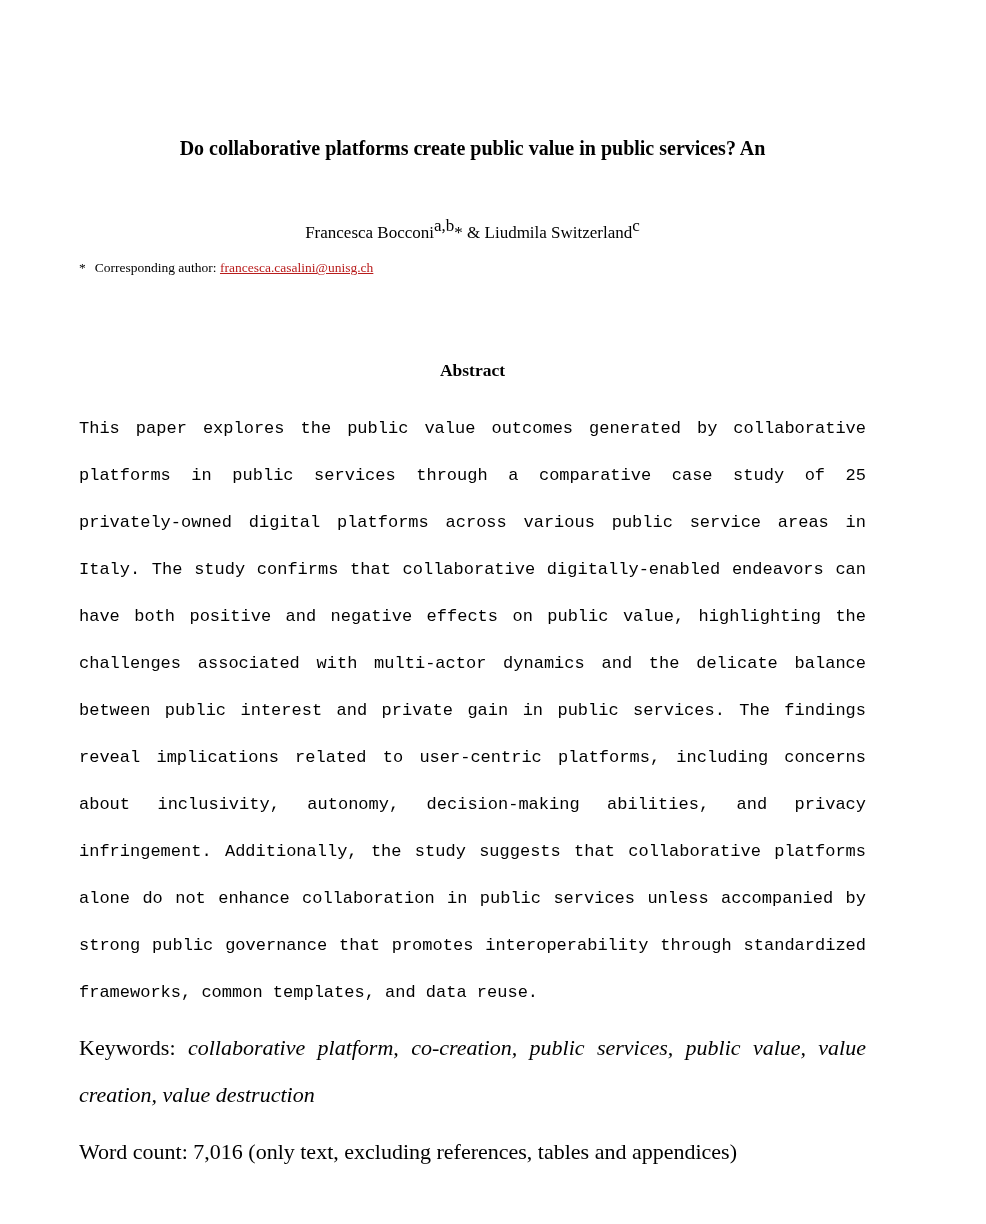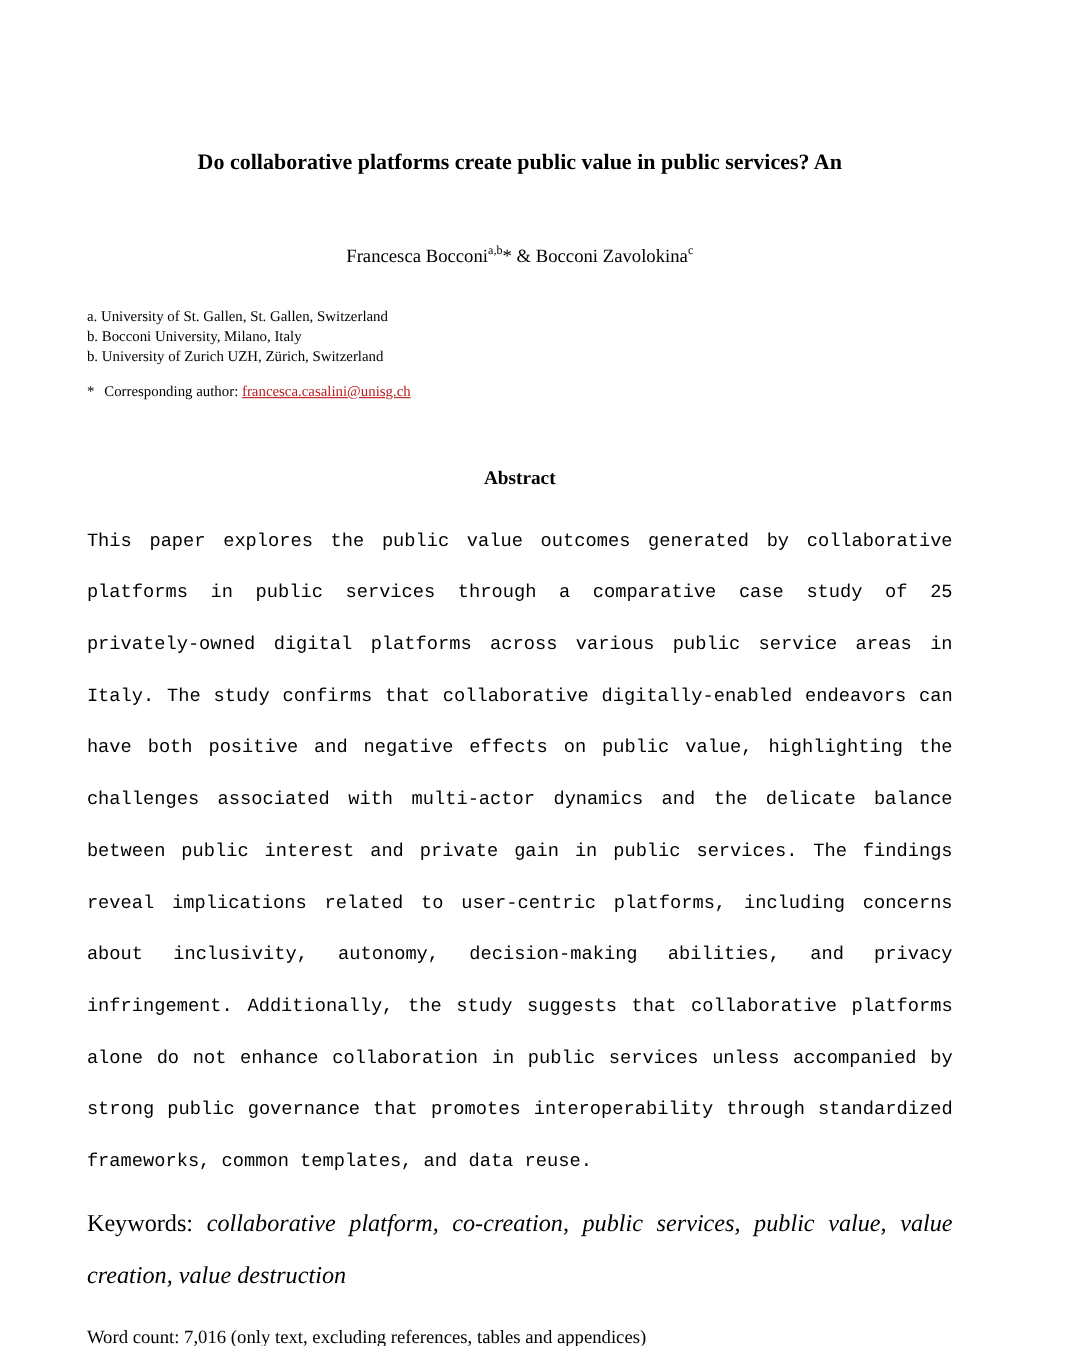--- a/index.html
+++ b/index.html
@@ -25,21 +25,21 @@
     text-align: center;
     line-height: 53px;
   }
   .authors {
     margin-top: 46px;
     font-size: 17px;
     text-align: center;
     line-height: 24px;
   }
   .authors sup {
-    font-size: 11px;
+    font-size: 17px;
     line-height: 0;
   }
   .affiliations {
     margin-top: 34px;
     font-size: 13.5px;
     line-height: 18px;
     text-align: left;
   }
   .corresponding {
     margin-top: 14px;
@@ -48,21 +48,21 @@
   }
   .corresponding .marker {
     display: inline-block;
     margin-right: 9px;
   }
   .corresponding a {
     color: #b91c1c;
     text-decoration: underline;
   }
   .abstract-heading {
-    margin-top: 58px;
+    margin-top: 82px;
     font-size: 17.5px;
     font-weight: bold;
     text-align: center;
     line-height: 22px;
   }
   .abstract-body {
     margin-top: 24px;
     font-size: 17px;
     line-height: 47px;
     text-align: justify;
@@ -72,44 +72,39 @@
     margin-top: 8px;
     font-size: 22px;
     line-height: 47px;
     text-align: justify;
   }
   .keywords .kw-list {
     font-style: italic;
   }
   .word-count {
     margin-top: 10px;
-    font-size: 17px;
+    font-size: 22px;
     line-height: 47px;
     text-align: left;
   }
 </style>
 </head>
 <body>
 
 <div class="page">
 
   <div class="title">
     <div>Do collaborative platforms create public value in public services? An</div>
   </div>
 
   <div class="authors"><span>Francesca Bocconi</span><sup>a,b</sup><span>*</span>
     <span>&amp;</span>
-    <span>Bocconi Zavolokina</span><sup>c</sup>
+    <span>Liudmila Switzerland</span><sup>c</sup>
   </div>
 
-  <div class="affiliations">
-    <div>a. University of St. Gallen, St. Gallen, Switzerland</div>
-    <div>b. Bocconi University, Milano, Italy</div>
-    <div>b. University of Zurich UZH, Zürich, Switzerland</div>
-  </div>
 
   <div class="corresponding">
     <span class="marker">*</span><span>Corresponding author:</span>
     <a href="francesca.casalini@unisg.ch">francesca.casalini@unisg.ch</a>
   </div>
 
   <div class="abstract-heading">Abstract</div>
 
   <div class="abstract-body">This paper explores the public value outcomes generated by collaborative platforms in public services through a comparative case study of 25 privately-owned digital platforms across various public service areas in Italy. The study confirms that collaborative digitally-enabled endeavors can have both positive and negative effects on public value, highlighting the challenges associated with multi-actor dynamics and the delicate balance between public interest and private gain in public services. The findings reveal implications related to user-centric platforms, including concerns about inclusivity, autonomy, decision-making abilities, and privacy infringement. Additionally, the study suggests that collaborative platforms alone do not enhance collaboration in public services unless accompanied by strong public governance that promotes interoperability through standardized frameworks, common templates, and data reuse.</div>
 

